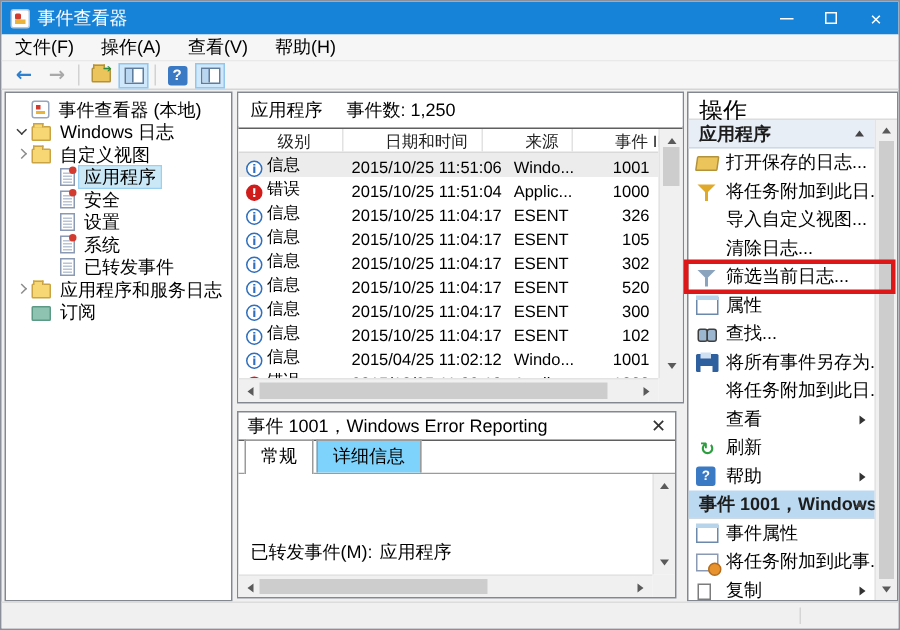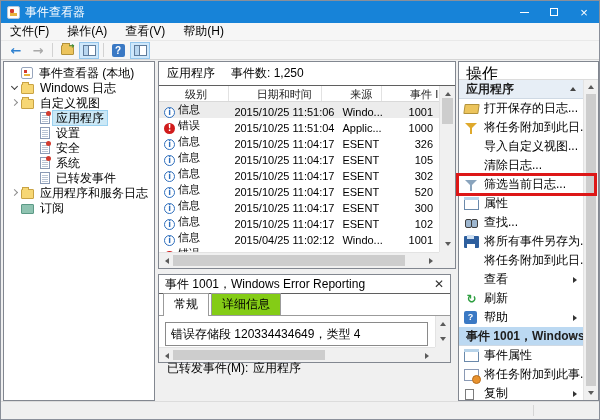--- a/index.html
+++ b/index.html
@@ -32,21 +32,21 @@
   .ic-folder-arrow::before { content:""; position:absolute; top:-3px; left:0; width:6px; height:2px; background:#ecc45c; border:1px solid #b2923a; border-bottom:none; }
   .ic-folder-arrow::after { content:"➔"; position:absolute; right:-2px; top:-4px; font-size:7px; color:#2c8a3a; }
   .ic-pane { width:13px; height:11px; background:#fff; border:1px solid #5f7c9c; position:relative; }
   .ic-pane::before { content:""; position:absolute; left:0; top:0; bottom:0; width:4px; background:#b9d7f0; border-right:1px solid #5f7c9c; }
   .ic-help-tb { width:13px; height:13px; background:#3a79c4; color:#fff; font-weight:bold; font-size:10px; line-height:13px; text-align:center; border-radius:2px; }
 
   
   .panel { position:absolute; background:#fff; border:1px solid #828790; }
   #tree-panel  { left:2px;   top:60px; width:152px; height:340px; overflow:hidden; }
   #list-panel  { left:157px; top:60px; width:298px; height:208px; }
-  #detail-panel{ left:157px; top:273px; width:293px; height:89px; }
+  #detail-panel{ left:157px; top:273px; width:293px; height:125px; }
   #actions-panel{ left:457px; top:60px; width:141px; height:340px; overflow:hidden; }
 
   
   .tree-row { height:15px; display:flex; align-items:center; white-space:nowrap; }
   .tree-row:first-child { margin-top:3px; }
   .chev { display:inline-block; width:5px; height:5px; border-right:1px solid #8c8c8c; border-bottom:1px solid #8c8c8c; transform:rotate(-45deg); margin:0 4px 0 2px; flex:none; }
   .chev.open { transform:rotate(45deg); border-color:#3c3c3c; margin-top:-2px; }
   .chev-space { width:11px; flex:none; }
   .t1 { padding-left:6px; } .t2 { padding-left:36px; }
   .tree-row .lbl { padding:0 3px; line-height:14px; }
@@ -89,21 +89,21 @@
   .tri-down { border-left:3px solid transparent; border-right:3px solid transparent; border-top:4px solid #5a5a5a; left:5px; bottom:6px; }
   .tri-left { border-top:3px solid transparent; border-bottom:3px solid transparent; border-right:4px solid #5a5a5a; left:6px; top:5px; }
   .tri-right{ border-top:3px solid transparent; border-bottom:3px solid transparent; border-left:4px solid #5a5a5a; right:6px; top:5px; }
   .vthumb { position:absolute; left:2px; right:2px; background:#cdcdcd; }
   .hthumb { position:absolute; top:2px; bottom:2px; background:#cdcdcd; }
 
   
   .d-head { height:19px; display:flex; align-items:center; border-bottom:1px solid #5f5f5f; padding-left:6px; }
   .d-close { margin-left:auto; margin-right:6px; font-size:12px; color:#333; line-height:1; }
   .d-tabs { height:21px; display:flex; align-items:flex-end; padding-left:4px; background:#fff; position:relative; z-index:2; }
-  .d-tab { padding:2px 10px 2px; border:1px solid #9b9b9b; border-bottom:none; background:#84cc16; margin-right:2px; font-size:12px; }
+  .d-tab { padding:2px 10px 2px; border:1px solid #9b9b9b; border-bottom:none; background:#7dd3fc; margin-right:2px; font-size:12px; }
   .d-tab.active { background:#fff; position:relative; top:1px; padding-bottom:3px; }
   .d-body { position:absolute; left:0; top:40px; right:0; bottom:0; border-top:1px solid #9b9b9b; background:#fff; }
   .d-msgbox { position:absolute; left:6px; top:6px; right:22px; height:24px; border:1px solid #8a8a8a; padding:3px 5px; white-space:nowrap; overflow:hidden; }
   .d-field { position:absolute; left:8px; top:44px; display:flex; }
   .d-field .flabel { width:86px; }
 
   
   .a-title { height:18px; padding:2px 0 0 7px; border-bottom:1px solid #dcdcdc; font-size:16px; }
   .a-scroll { position:absolute; right:0; top:18px; bottom:0; width:15px; background:#f0f0f0; border-left:1px solid #e3e3e3; }
   .a-scroll .tri-up { left:4px; top:5px; } .a-scroll .tri-down { left:4px; bottom:5px; }
@@ -205,26 +205,26 @@
     <div class="tree-row t1">
       <span class="chev"></span>
       <span class="ti ic-fold"></span>
       <span class="lbl">自定义视图</span>
     </div>
     <div class="tree-row t2 selected">
       <span class="ti ic-log dot"></span>
       <span class="lbl">应用程序</span>
     </div>
     <div class="tree-row t2">
+      <span class="ti ic-log dot"></span>
+      <span class="lbl">安全</span>
+    </div>
+    <div class="tree-row t2">
       <span class="ti ic-log"></span>
       <span class="lbl">设置</span>
-    </div>
-    <div class="tree-row t2">
-      <span class="ti ic-log dot"></span>
-      <span class="lbl">安全</span>
     </div>
     <div class="tree-row t2">
       <span class="ti ic-log dot"></span>
       <span class="lbl">系统</span>
     </div>
     <div class="tree-row t2">
       <span class="ti ic-log"></span>
       <span class="lbl">已转发事件</span>
     </div>
     <div class="tree-row t1">
@@ -340,21 +340,20 @@
   <div class="panel" id="detail-panel">
     <div class="d-head">
       <span>事件 1001，Windows Error Reporting</span>
       <span class="d-close">✕</span>
     </div>
     <div class="d-tabs">
       <span class="d-tab active">常规</span>
       <span class="d-tab">详细信息</span>
     </div>
     <div class="d-body">
-      <div class="d-msgbox">错误存储段 120334434649，类型 4</div>
       <div class="d-field">
         <span class="flabel">已转发事件(M):</span>
         <span>应用程序</span>
       </div>
       <div class="vscroll" style="bottom:15px;width:15px;">
         <span class="tri tri-up" style="left:4px;"></span>
         <span class="tri tri-down" style="left:4px;"></span>
       </div>
       <div class="hscroll" style="right:15px;height:15px;">
         <span class="tri tri-left"></span>

